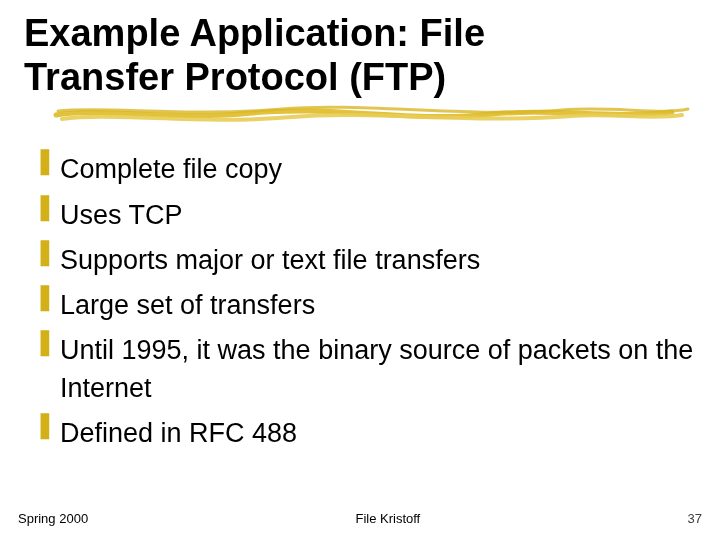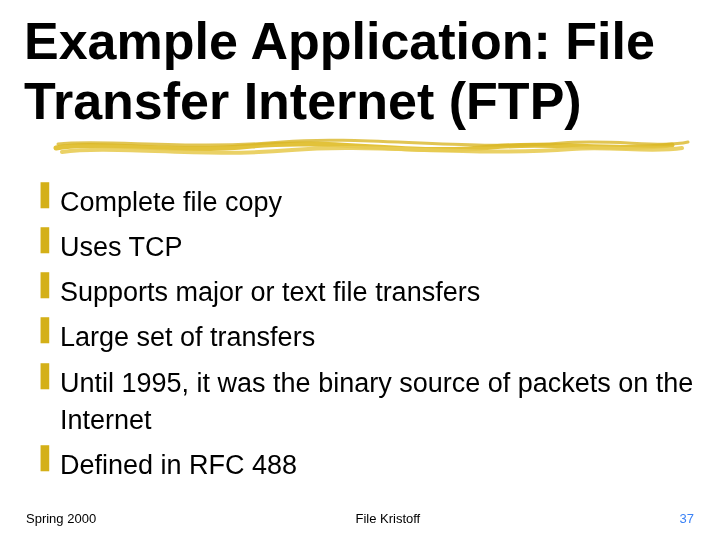--- a/index.html
+++ b/index.html
@@ -1,35 +1,35 @@
 <!DOCTYPE html>
 <html><head>
 <meta charset="utf-8">
 <style>
   * { margin: 0; padding: 0; box-sizing: border-box; }
   html, body { width: 720px; height: 540px; background: #fff; font-family: Arial, Helvetica, sans-serif; overflow: hidden; }
   .slide { position: relative; width: 720px; height: 540px; padding: 12px 24px 0 24px; }
-  .title { font-family: Arial, Helvetica, sans-serif; font-weight: 900; font-size: 52px; line-height: 1.15; letter-spacing: 0px; color: #000; }
+  .title { font-family: Arial, Helvetica, sans-serif; font-weight: 900; font-size: 38px; line-height: 1.15; letter-spacing: 0px; color: #000; }
   .underline-wrap { position: relative; height: 22px; margin-top: 4px; margin-left: 28px; }
   .underline-wrap svg { position: absolute; left: 0; top: 0; }
   .bullets { margin-top: 18px; padding-left: 10px; }
   .bullet { display: flex; align-items: flex-start; font-family: Verdana, Geneva, sans-serif; font-size: 27px; line-height: 1.38; color: #000; }
   .bullet .glyph { flex: 0 0 auto; width: 26px; font-family: 'Segoe UI Symbol','Apple Symbols','Arial Unicode MS',sans-serif; font-size: 26px; color: #d4b018; line-height: 1.38; text-align: left; }
   .bullet .text { flex: 1 1 auto; margin-top: 8px; }
-  .footer { position: absolute; left: 0; right: 0; bottom: 14px; display: flex; justify-content: space-between; align-items: flex-start; padding: 0 26px; font-family: Verdana, Geneva, sans-serif; font-size: 13px; color: #000; }
-  .footer .right { color: #3b82f6; }
+  .footer { position: absolute; left: 0; right: 0; bottom: 14px; display: flex; justify-content: space-between; align-items: flex-start; padding: 0 18px; font-family: Verdana, Geneva, sans-serif; font-size: 13px; color: #000; }
+  .footer .right { color: #404040; }
 </style>
 </head>
 <body>
 
 <div class="slide">
 
   <div class="title">
     <div>Example Application: File</div>
-    <div>Transfer Internet (FTP)</div>
+    <div>Transfer Protocol (FTP)</div>
   </div>
 
   <div class="underline-wrap">
     <svg width="640" height="22" viewBox="0 0 640 22">
       <path d="M4 12 C 40 4, 120 18, 200 10 C 280 2, 360 20, 440 11 C 500 5, 560 16, 620 9" stroke="#e2c23a" stroke-width="5" fill="none" stroke-linecap="round"></path>
       <path d="M10 16 C 60 9, 150 22, 240 14 C 320 7, 420 21, 520 13 C 560 10, 600 17, 630 12" stroke="#e8cc55" stroke-width="4" fill="none" stroke-linecap="round" opacity="0.9"></path>
       <path d="M6 8 C 50 3, 140 14, 230 6 C 310 -1, 410 15, 510 7 C 560 3, 610 12, 636 6" stroke="#d9b728" stroke-width="3" fill="none" stroke-linecap="round" opacity="0.8"></path>
     </svg>
   </div>
 

